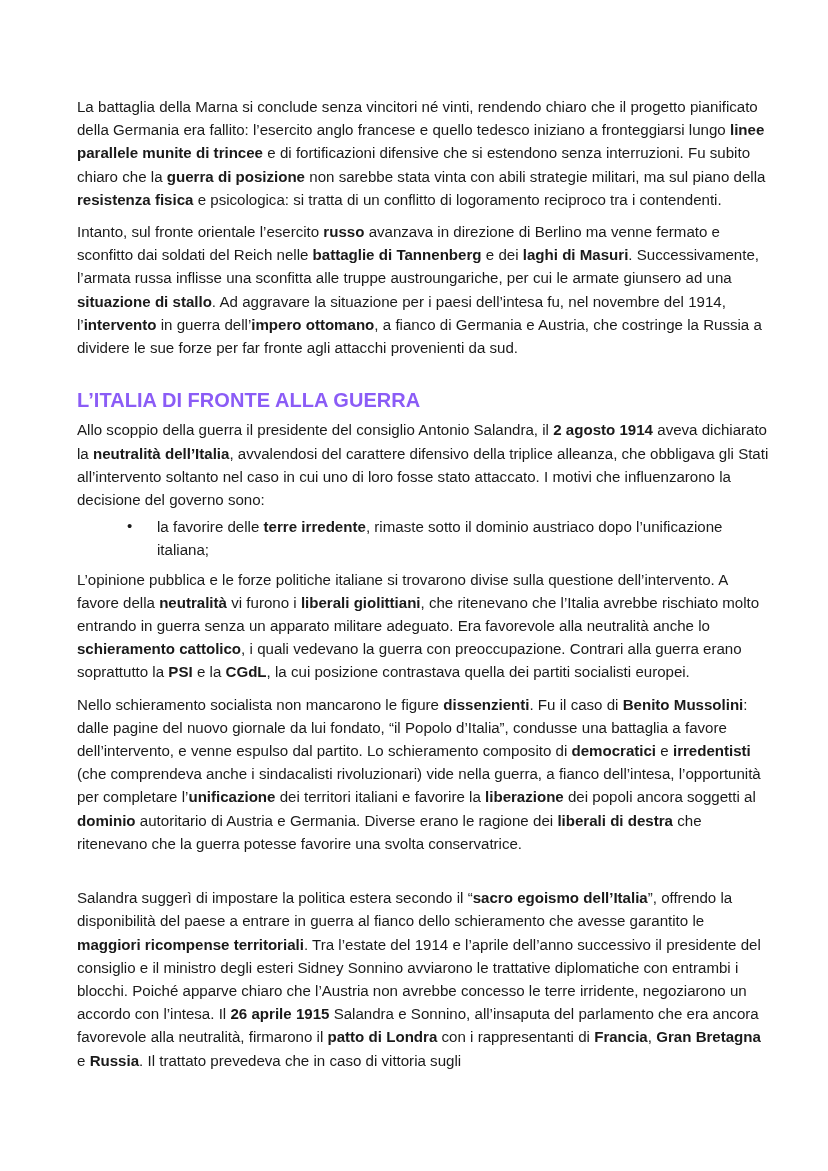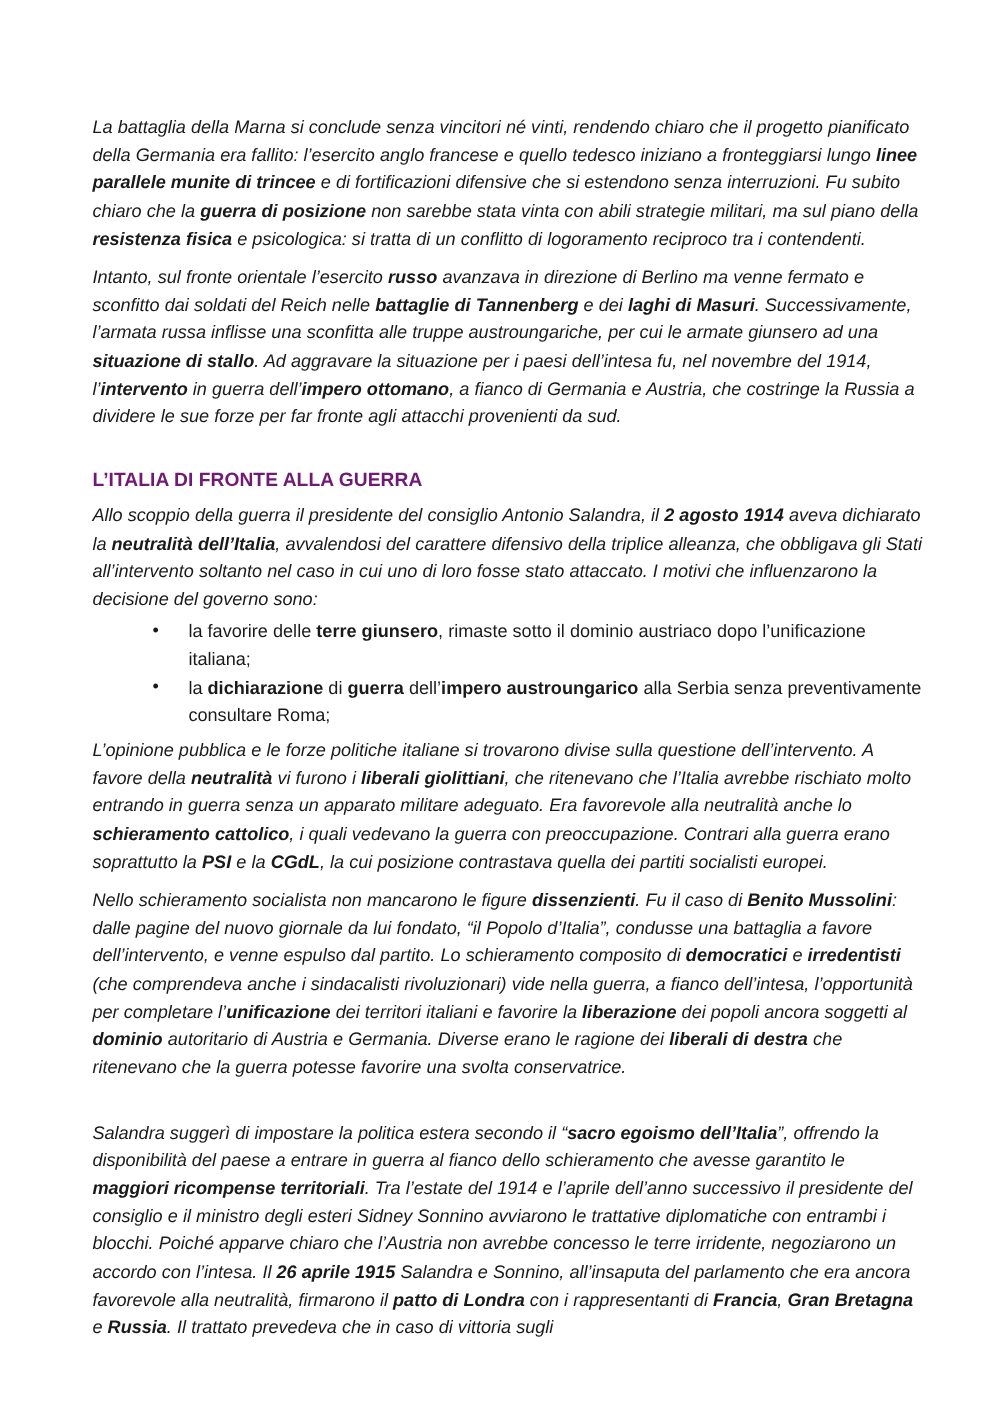--- a/index.html
+++ b/index.html
@@ -26,30 +26,29 @@
     width: 693px;
   }
   p.para {
     margin: 0 0 0 0;
     font-size: 15.1px;
     line-height: 23.2px;
     color: #1a1a1a;
     text-align: left;
     letter-spacing: -0.02px;
     word-spacing: 0.1px;
-    font-style: italic;
   }
   p.para + p.para {
     margin-top: 9px;
   }
   .section-heading {
-    font-size: 16px;
+    font-size: 20px;
     line-height: 23.2px;
     font-weight: bold;
-    color: #701a75;
+    color: #8b5cf6;
     margin: 0;
     padding: 0;
     letter-spacing: 0.05px;
   }
   .spacer-before-heading { height: 30px; }
   .spacer-after-heading { height: 6px; }
   .spacer-block { height: 31px; }
   ul.bullets {
     margin: 4px 0 6px 0;
     padding: 0 0 0 49px;
@@ -79,21 +78,20 @@
 
 <div class="page">
   <div class="doc-body" id="doc-body">
       <p class="para"><span>La battaglia della Marna si conclude senza vincitori né vinti, rendendo chiaro che il progetto pianificato della Germania era fallito: l’esercito anglo francese e quello tedesco iniziano a fronteggiarsi lungo </span><b>linee parallele munite di trincee</b><span> e di fortificazioni difensive che si estendono senza interruzioni. Fu subito chiaro che la </span><b>guerra di posizione</b><span> non sarebbe stata vinta con abili strategie militari, ma sul piano della </span><b>resistenza fisica</b><span> e psicologica: si tratta di un conflitto di logoramento reciproco tra i contendenti.</span></p>
       <p class="para"><span>Intanto, sul fronte orientale l’esercito </span><b>russo</b><span> avanzava in direzione di Berlino ma venne fermato e sconfitto dai soldati del Reich nelle </span><b>battaglie di Tannenberg</b><span> e dei </span><b>laghi di Masuri</b><span>. Successivamente, l’armata russa inflisse una sconfitta alle truppe austroungariche, per cui le armate giunsero ad una </span><b>situazione di stallo</b><span>. Ad aggravare la situazione per i paesi dell’intesa fu, nel novembre del 1914, l’</span><b>intervento</b><span> in guerra dell’</span><b>impero ottomano</b><span>, a fianco di Germania e Austria, che costringe la Russia a dividere le sue forze per far fronte agli attacchi provenienti da sud.</span></p>
       <div class="spacer-before-heading"></div>
       <div class="section-heading">L’ITALIA DI FRONTE ALLA GUERRA</div>
       <div class="spacer-after-heading"></div>
       <p class="para"><span>Allo scoppio della guerra il presidente del consiglio Antonio Salandra, il </span><b>2 agosto 1914</b><span> aveva dichiarato la </span><b>neutralità dell’Italia</b><span>, avvalendosi del carattere difensivo della triplice alleanza, che obbligava gli Stati all’intervento soltanto nel caso in cui uno di loro fosse stato attaccato. I motivi che influenzarono la decisione del governo sono:</span></p>
       <ul class="bullets">
-        <li><span class="li-text"><span>la favorire delle </span><b>terre giunsero</b><span>, rimaste sotto il dominio austriaco dopo l’unificazione italiana;</span></span></li>
-        <li><span class="li-text"><span>la </span><b>dichiarazione</b><span> di </span><b>guerra</b><span> dell’</span><b>impero austroungarico</b><span> alla Serbia senza preventivamente consultare Roma;</span></span></li>
+        <li><span class="li-text"><span>la favorire delle </span><b>terre irredente</b><span>, rimaste sotto il dominio austriaco dopo l’unificazione italiana;</span></span></li>
       </ul>
       <p class="para"><span>L’opinione pubblica e le forze politiche italiane si trovarono divise sulla questione dell’intervento. A favore della </span><b>neutralità</b><span> vi furono i </span><b>liberali giolittiani</b><span>, che ritenevano che l’Italia avrebbe rischiato molto entrando in guerra senza un apparato militare adeguato. Era favorevole alla neutralità anche lo </span><b>schieramento cattolico</b><span>, i quali vedevano la guerra con preoccupazione. Contrari alla guerra erano soprattutto la </span><b>PSI</b><span> e la </span><b>CGdL</b><span>, la cui posizione contrastava quella dei partiti socialisti europei.</span></p>
       <p class="para"><span>Nello schieramento socialista non mancarono le figure </span><b>dissenzienti</b><span>. Fu il caso di </span><b>Benito Mussolini</b><span>: dalle pagine del nuovo giornale da lui fondato, “il Popolo d’Italia”, condusse una battaglia a favore dell’intervento, e venne espulso dal partito. Lo schieramento composito di </span><b>democratici</b><span> e </span><b>irredentisti</b><span> (che comprendeva anche i sindacalisti rivoluzionari) vide nella guerra, a fianco dell’intesa, l’opportunità per completare l’</span><b>unificazione</b><span> dei territori italiani e favorire la </span><b>liberazione</b><span> dei popoli ancora soggetti al </span><b>dominio</b><span> autoritario di Austria e Germania. Diverse erano le ragione dei </span><b>liberali di destra</b><span> che ritenevano che la guerra potesse favorire una svolta conservatrice.</span></p>
       <div class="spacer-block"></div>
       <p class="para"><span>Salandra suggerì di impostare la politica estera secondo il “</span><b>sacro egoismo dell’Italia</b><span>”, offrendo la disponibilità del paese a entrare in guerra al fianco dello schieramento che avesse garantito le </span><b>maggiori ricompense territoriali</b><span>. Tra l’estate del 1914 e l’aprile dell’anno successivo il presidente del consiglio e il ministro degli esteri Sidney Sonnino avviarono le trattative diplomatiche con entrambi i blocchi. Poiché apparve chiaro che l’Austria non avrebbe concesso le terre irridente, negoziarono un accordo con l’intesa. Il </span><b>26 aprile 1915</b><span> Salandra e Sonnino, all’insaputa del parlamento che era ancora favorevole alla neutralità, firmarono il </span><b>patto di Londra</b><span> con i rappresentanti di </span><b>Francia</b><span>, </span><b>Gran Bretagna</b><span> e </span><b>Russia</b><span>. Il trattato prevedeva che in caso di vittoria sugli</span></p>
     </div>
 </div>
 
 </body></html>

